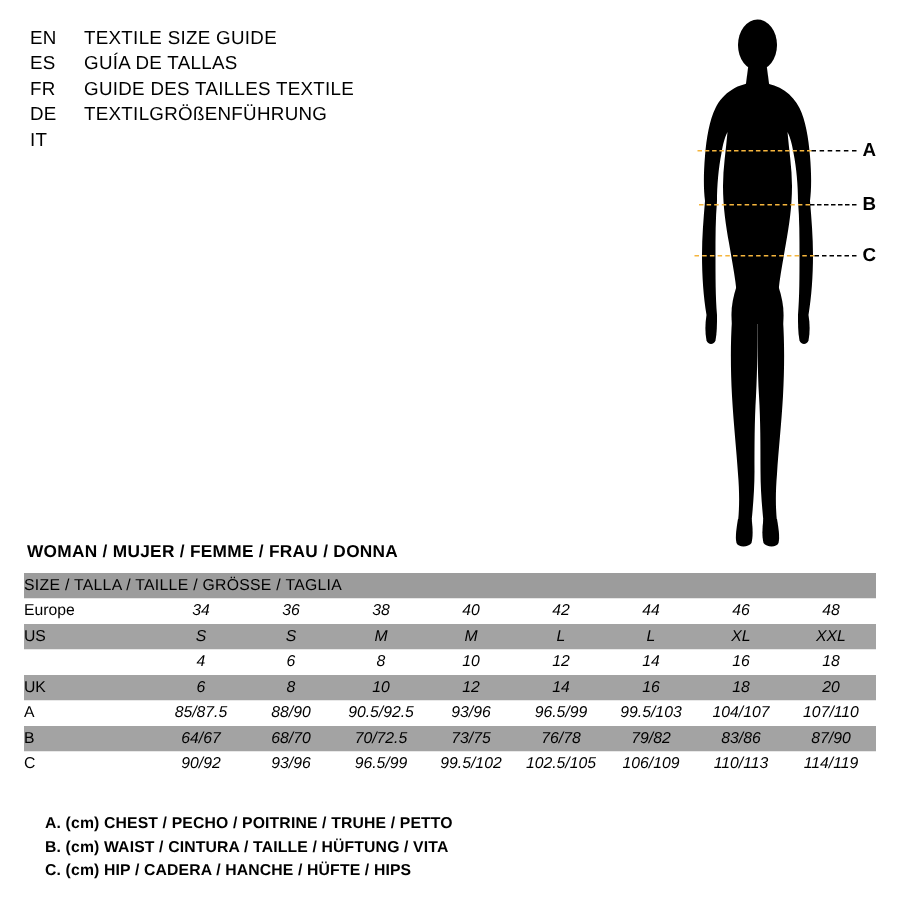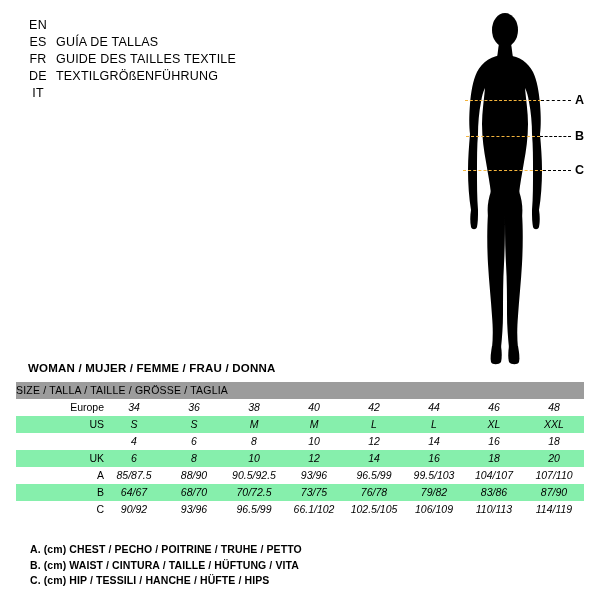--- a/index.html
+++ b/index.html
@@ -23,21 +23,20 @@
     top: 17px;
     width: 300px;
   }
   .title-row {
     display: flex;
     align-items: baseline;
     height: 17px;
     line-height: 17px;
     font-size: 12.5px;
     letter-spacing: 0.2px;
-    text-align: center;
   }
   .title-lang {
     width: 36px;
     flex: 0 0 36px;
     font-size: 12.5px;
   }
   .title-text {
     white-space: nowrap;
   }
 
@@ -69,21 +68,20 @@
   }
 
   
   .woman-label {
     position: absolute;
     left: 18px;
     top: 362px;
     font-size: 11.5px;
     font-weight: 700;
     letter-spacing: 0.2px;
-    margin-left: 10px;
   }
 
   table.size-table {
     position: absolute;
     left: 16px;
     top: 382px;
     width: 568px;
     border-collapse: collapse;
     font-size: 10.5px;
   }
@@ -96,29 +94,29 @@
   .row-head td {
     background: #9c9c9c;
     color: #000000;
     font-size: 10.5px;
     font-weight: 400;
     letter-spacing: 0.2px;
     padding-left: 5px;
     height: 18px;
   }
   .row-alt td {
-    background: #86efac;
+    background: #a3a3a3;
   }
   .row-plain td {
     background: #ffffff;
   }
   td.label-col {
     width: 88px;
     padding-left: 5px;
-    text-align: right;
+    text-align: left;
   }
   td.val {
     width: 60px;
     text-align: center;
     font-style: italic;
   }
 
   
   .footnotes {
     position: absolute;
@@ -131,20 +129,21 @@
     margin-left: 12px;
   }
   .footnotes div { white-space: nowrap; }
 </style>
 </head>
 <body>
 
 <div class="titles">
   <div class="title-row">
     <span class="title-lang">EN</span>
+    <span class="title-text">TEXTILE SIZE GUIDE</span>
   </div>
   <div class="title-row">
     <span class="title-lang">ES</span>
     <span class="title-text">GUÍA DE TALLAS</span>
   </div>
   <div class="title-row">
     <span class="title-lang">FR</span>
     <span class="title-text">GUIDE DES TAILLES TEXTILE</span>
   </div>
   <div class="title-row">
@@ -310,26 +309,26 @@
       <td class="val">79/82</td>
       <td class="val">83/86</td>
       <td class="val">87/90</td>
     </tr>
 
     <tr class="row-plain">
       <td class="label-col">C</td>
       <td class="val">90/92</td>
       <td class="val">93/96</td>
       <td class="val">96.5/99</td>
-      <td class="val">66.1/102</td>
+      <td class="val">99.5/102</td>
       <td class="val">102.5/105</td>
       <td class="val">106/109</td>
       <td class="val">110/113</td>
       <td class="val">114/119</td>
     </tr>
   </tbody>
 </table>
 
 <div class="footnotes">
   <div>A. (cm) CHEST / PECHO / POITRINE / TRUHE / PETTO</div>
   <div>B. (cm) WAIST / CINTURA / TAILLE / HÜFTUNG / VITA</div>
-  <div>C. (cm) HIP / TESSILI / HANCHE / HÜFTE / HIPS</div>
+  <div>C. (cm) HIP / CADERA / HANCHE / HÜFTE / HIPS</div>
 </div>
 
 </body></html>

